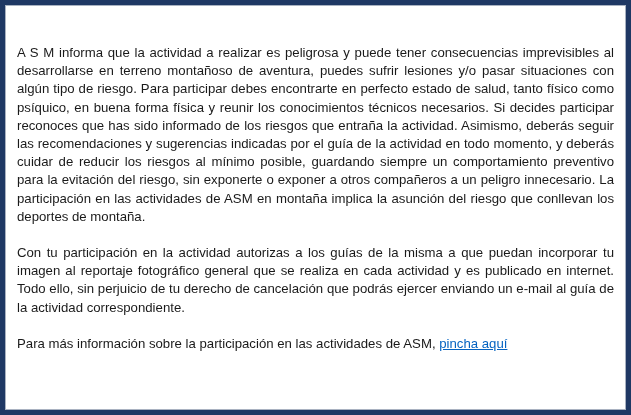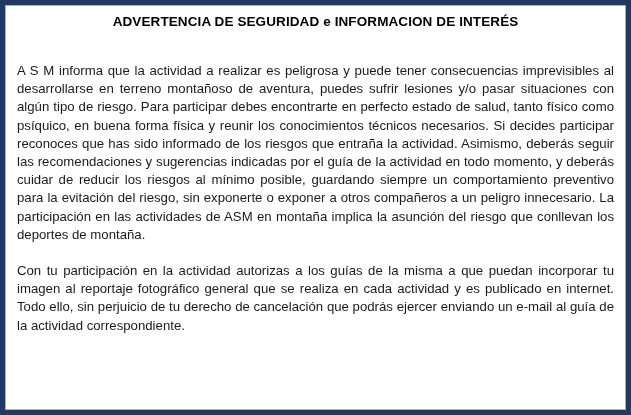--- a/index.html
+++ b/index.html
@@ -53,19 +53,19 @@
   a.link {
     color: var(--link-color, #0563c1);
     text-decoration: underline;
     cursor: pointer;
   }
 </style>
 </head>
 <body>
 
 <div class="page">
-  <h1 class="title">ADVERTENCIA DE SEGURIDAD e INFORMACION DE INTERÉS</h1>
   <div class="title-spacer"></div>
   <div class="body-text">
     <p class="para"><span class="bold">A S M informa</span><span> que </span><span class="bold">la actividad a realizar es peligrosa</span><span> y puede tener consecuencias imprevisibles al desarrollarse en terreno montañoso de aventura, puedes sufrir lesiones y/o pasar situaciones con algún tipo de riesgo. Para participar debes encontrarte en perfecto estado de salud, tanto físico como psíquico, en buena forma física y reunir los conocimientos técnicos necesarios. Si decides participar reconoces que has sido informado de los riesgos que entraña la actividad. Asimismo, deberás seguir las recomendaciones y sugerencias indicadas por el guía de la actividad en todo momento, y deberás cuidar de reducir los riesgos al mínimo posible, guardando siempre un comportamiento preventivo para la evitación del riesgo, sin exponerte o exponer a otros compañeros a un peligro innecesario. </span><span class="bold">La participación en las actividades de ASM en montaña implica la asunción del riesgo que conllevan los deportes de montaña</span><span>.</span></p>
     <p class="para"><span>Con tu participación en la actividad autorizas a los guías de la misma a que puedan incorporar tu imagen al reportaje fotográfico general que se realiza en cada actividad y es publicado en internet. Todo ello, sin perjuicio de tu derecho de cancelación que podrás ejercer  enviando un e-mail al guía de la actividad correspondiente.</span></p>
+    <p class="para"><span>Para más información sobre la participación en las actividades de ASM, </span><a class="link" href="#">pincha aquí</a></p>
   </div>
 </div>
 
 </body></html>

